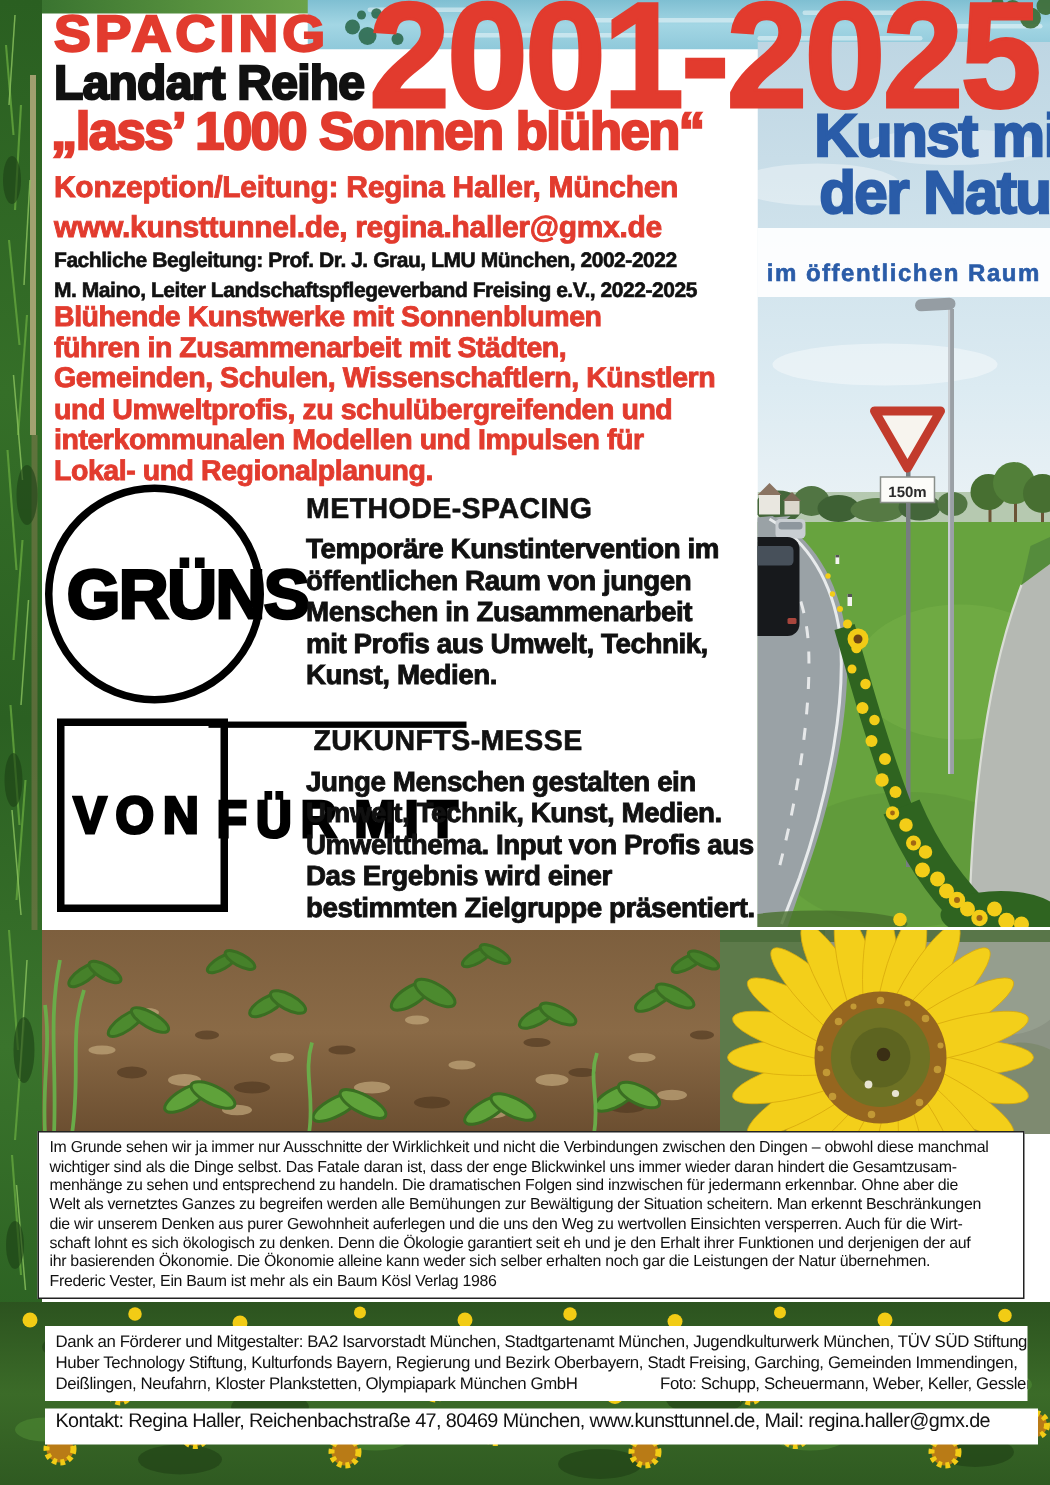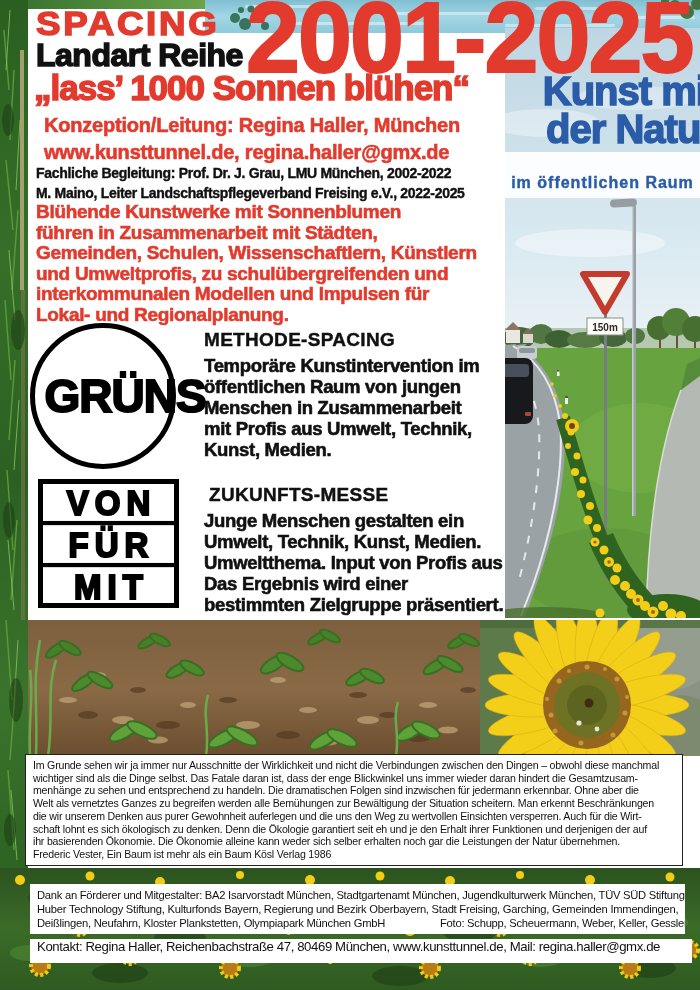--- a/index.html
+++ b/index.html
@@ -11,32 +11,32 @@
   .s04{-webkit-text-stroke:0.4px currentColor;}
   .s06{-webkit-text-stroke:0.6px currentColor;}
   .s15{-webkit-text-stroke:1.5px currentColor;}
   .s2{-webkit-text-stroke:2px currentColor;}
   .line{white-space:nowrap;}
   
   #spacing-title{left:36px;top:6px;font-size:34px;letter-spacing:2.5px;transform:scaleX(1.08);transform-origin:left top;line-height:1;}
   #landart{left:36px;top:39px;font-size:32px;letter-spacing:-0.5px;color:#111;line-height:1;}
   #years{left:246px;top:-13px;font-size:100px;letter-spacing:-2px;transform:scaleX(0.97);transform-origin:left top;line-height:1;}
   #motto{left:34px;top:70px;font-size:35px;letter-spacing:-1px;line-height:1;}
-  #lead{left:44px;top:112px;font-size:20px;line-height:26.5px;letter-spacing:-0.2px;}
+  #lead{left:36px;top:112px;font-size:20px;line-height:26.5px;letter-spacing:-0.2px;}
   #support{left:36px;top:164px;font-size:14px;line-height:19.5px;letter-spacing:-0.3px;color:#111;}
   #blurb{left:36px;top:202px;font-size:19px;line-height:20.5px;letter-spacing:-0.3px;}
   
   #kunst-banner{left:505px;top:72px;width:195px;text-align:center;font-size:40px;line-height:38px;letter-spacing:-1px;padding-left:28px;}
   #sub-band{left:505px;top:152px;width:195px;height:46px;background:rgba(255,255,255,0.92);}
   #partizipativ{left:505px;top:155px;width:195px;text-align:center;font-size:16px;letter-spacing:6.5px;text-indent:6.5px;}
   #oeff-raum{left:505px;top:174px;width:195px;text-align:center;font-size:16px;letter-spacing:1px;}
   
   #gruens-logo{left:30px;top:323px;width:146px;height:146px;border:5px solid #000;border-radius:50%;background:#fff;display:flex;align-items:center;justify-content:center;box-sizing:border-box;}
   #gruens-logo span{font-size:46px;letter-spacing:-1px;color:#000;white-space:nowrap;padding-left:44px;}
-  #vfm-box{left:38px;top:479px;width:141px;height:129px;border:5px solid #000;background:#fff;box-sizing:border-box;display:flex;flex-direction:column;}
+  #vfm-box{left:38px;top:479px;width:114px;height:129px;border:5px solid #000;background:#fff;box-sizing:border-box;display:flex;flex-direction:row;}
   #vfm-box .vfm-row{flex:1;display:flex;align-items:center;justify-content:center;font-size:33px;font-weight:bold;letter-spacing:6px;text-indent:6px;color:#000;transform:scaleY(1.05);}
   #vfm-box .vfm-row + .vfm-row{border-top:4px solid #000;}
   
   .sec-title{font-size:19px;letter-spacing:0.3px;color:#111;}
   .sec-body{font-size:18.5px;line-height:21px;letter-spacing:-0.3px;color:#111;}
   #methode-title{left:204px;top:329px;}
   #methode-body{left:204px;top:355px;}
   #zukunft-title{left:194px;top:484px;margin-left:15px;}
   #zukunft-body{left:204px;top:510px;}
   

